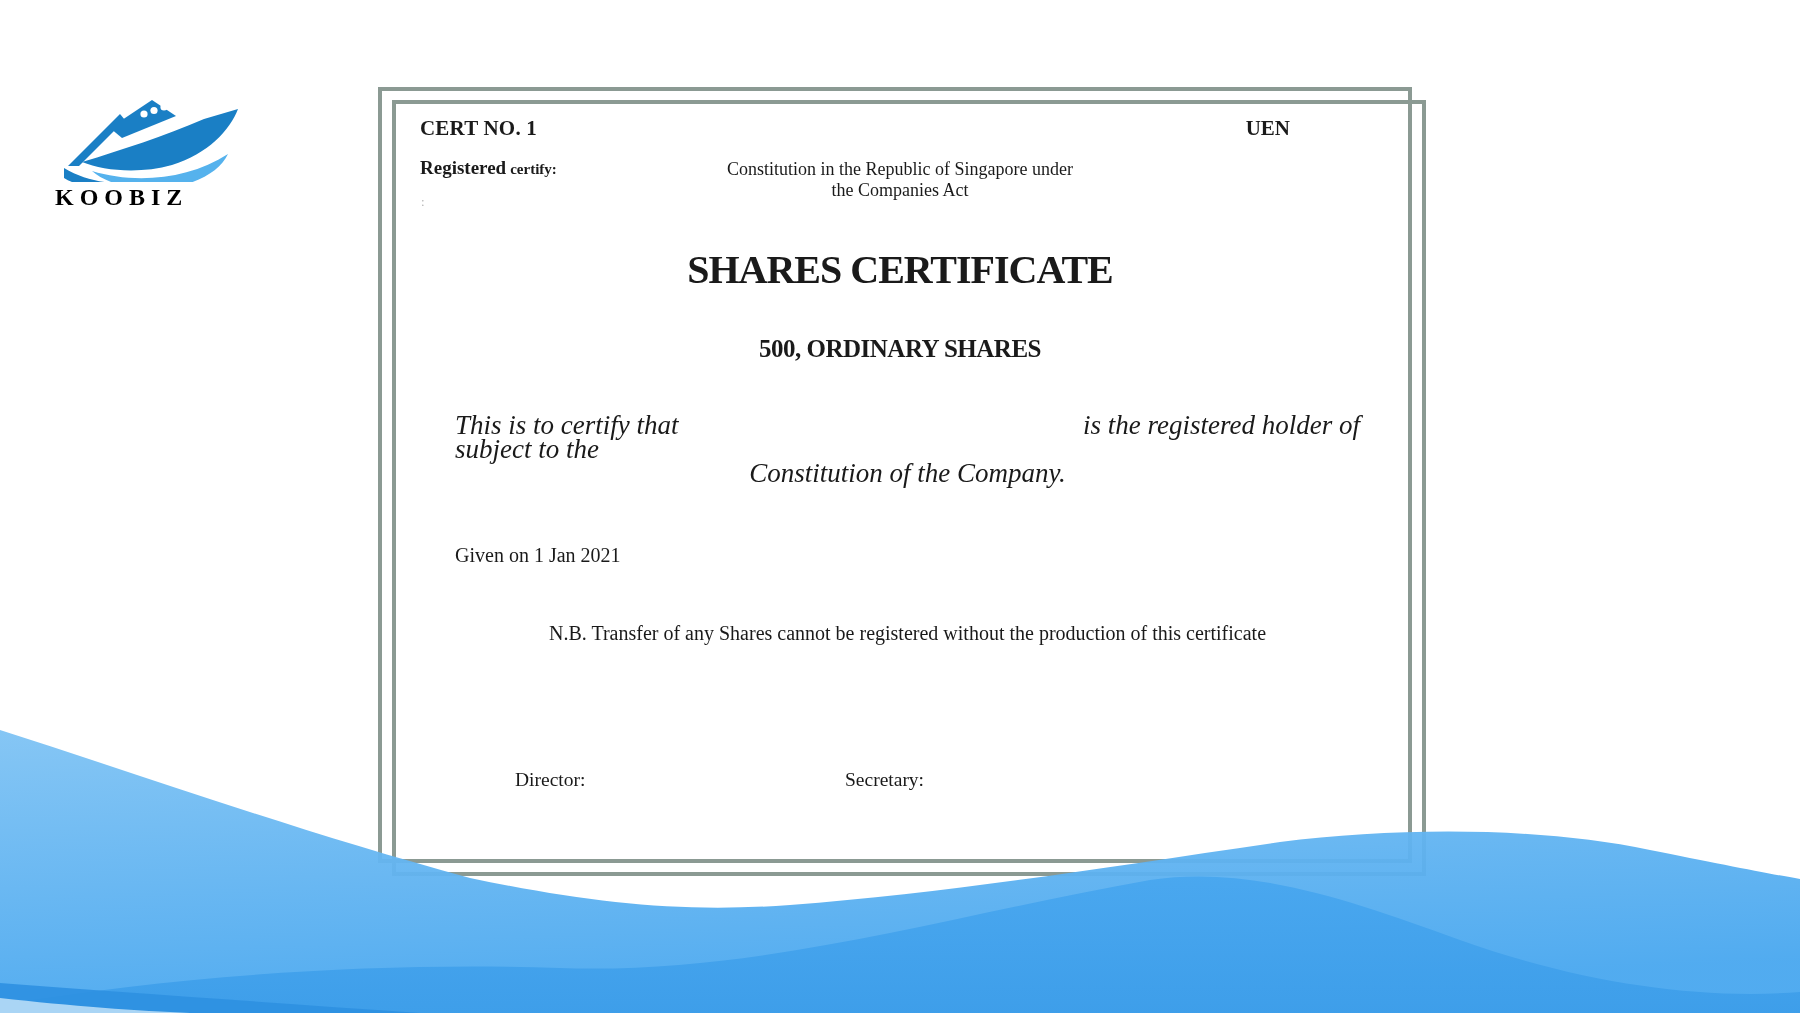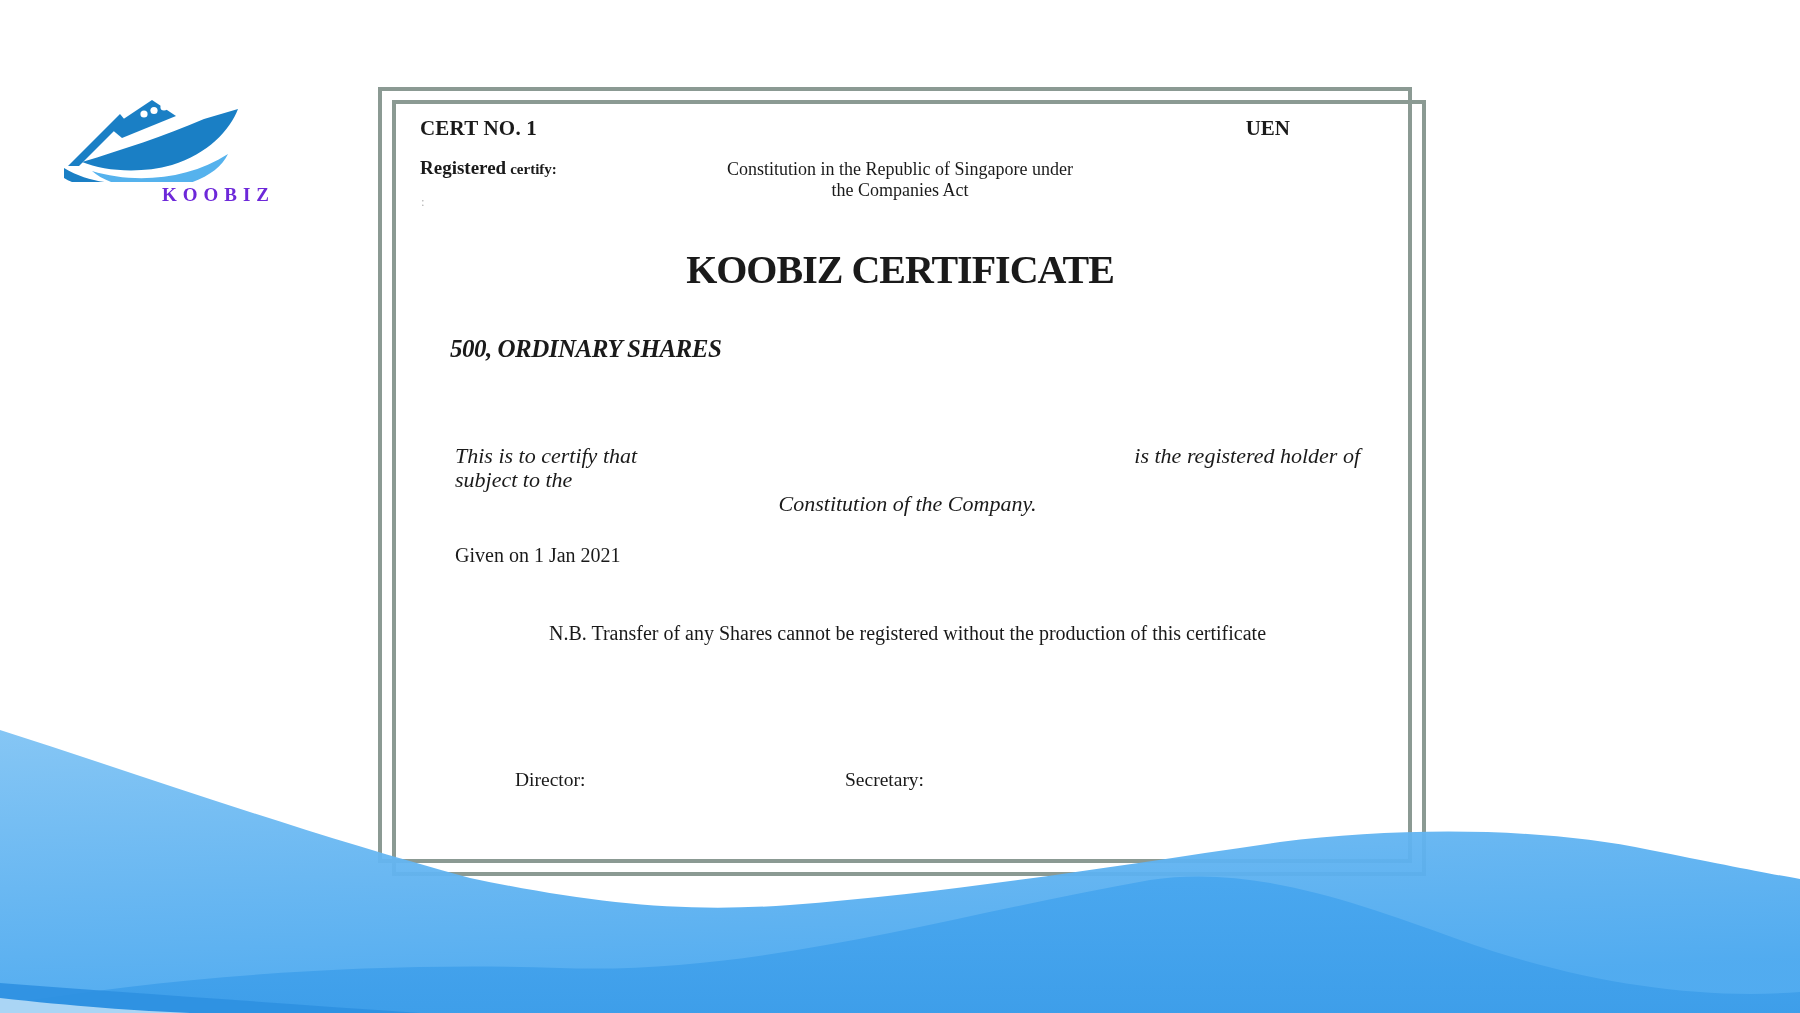--- a/index.html
+++ b/index.html
@@ -23,37 +23,37 @@
   .uen{left:1190px;top:116px;width:100px;text-align:right;font-size:21px;font-weight:bold;}
   .reg-line{left:420px;top:157px;font-weight:bold;}
   .reg-line .big{font-size:19px;margin-top:42px;}
   .reg-line .small{font-size:15px;}
   .reg-mark{left:421px;top:194px;font-size:13px;color:#b3b3b3;}
   .incorp{left:450px;top:159px;width:900px;text-align:center;font-size:18px;line-height:21px;}
 
   
   .title{left:450px;top:246px;width:900px;text-align:center;
          font-size:40px;font-weight:bold;letter-spacing:-1px;}
-  .shares{left:450px;top:335px;width:900px;text-align:left;
-          font-size:25px;font-weight:bold;letter-spacing:-.5px;font-style:italic;}
+  .shares{left:450px;top:335px;width:900px;text-align:center;
+          font-size:25px;font-weight:bold;letter-spacing:-.5px;}
   .certify{left:455px;top:414px;width:905px;font-style:italic;
-           font-size:22px;line-height:23.8px;margin-top:30px;}
+           font-size:27px;line-height:23.8px;}
   .certify .row{display:flex;justify-content:space-between;}
   .certify .ctr{text-align:center;}
   .given{left:455px;top:544px;width:905px;text-align:left;font-size:20px;}
   .nb{left:455px;top:622px;width:905px;text-align:center;font-size:20px;}
   .sig{font-size:19.5px;}
   .sig-director{left:515px;top:769px;}
   .sig-secretary{left:845px;top:769px;}
 
   
   .logo{left:55px;top:92px;width:220px;}
   .logo svg{display:block;margin:0 auto;}
-  .wordmark{margin-top:2px;text-align:right;font-size:19px;font-weight:bold;
-            letter-spacing:6px;color:#6d28d9;}
+  .wordmark{margin-top:2px;text-align:left;font-size:24px;font-weight:bold;
+            letter-spacing:6px;color:#000000;}
 
   
   .waves{left:0;top:0;width:1800px;height:1013px;pointer-events:none;}
 </style>
 </head>
 <body>
 
 <div class="abs logo">
   <svg width="210" height="90" viewBox="0 0 210 90">
 
@@ -83,21 +83,21 @@
   <span class="big">Registered</span>
   <span class="small">certify:</span>
 </div>
 <div class="abs reg-mark">:</div>
 
 <div class="abs incorp">
   <div>Constitution in the Republic of Singapore under</div>
   <div>the Companies Act</div>
 </div>
 
-<div class="abs title">KOOBIZ CERTIFICATE</div>
+<div class="abs title">SHARES CERTIFICATE</div>
 <div class="abs shares">500, ORDINARY SHARES</div>
 
 <div class="abs certify">
   <div class="row">
     <span>This is to certify that</span>
     <span>is the registered holder of</span>
   </div>
   <div class="row">
     <span>subject to the</span>
   </div>

